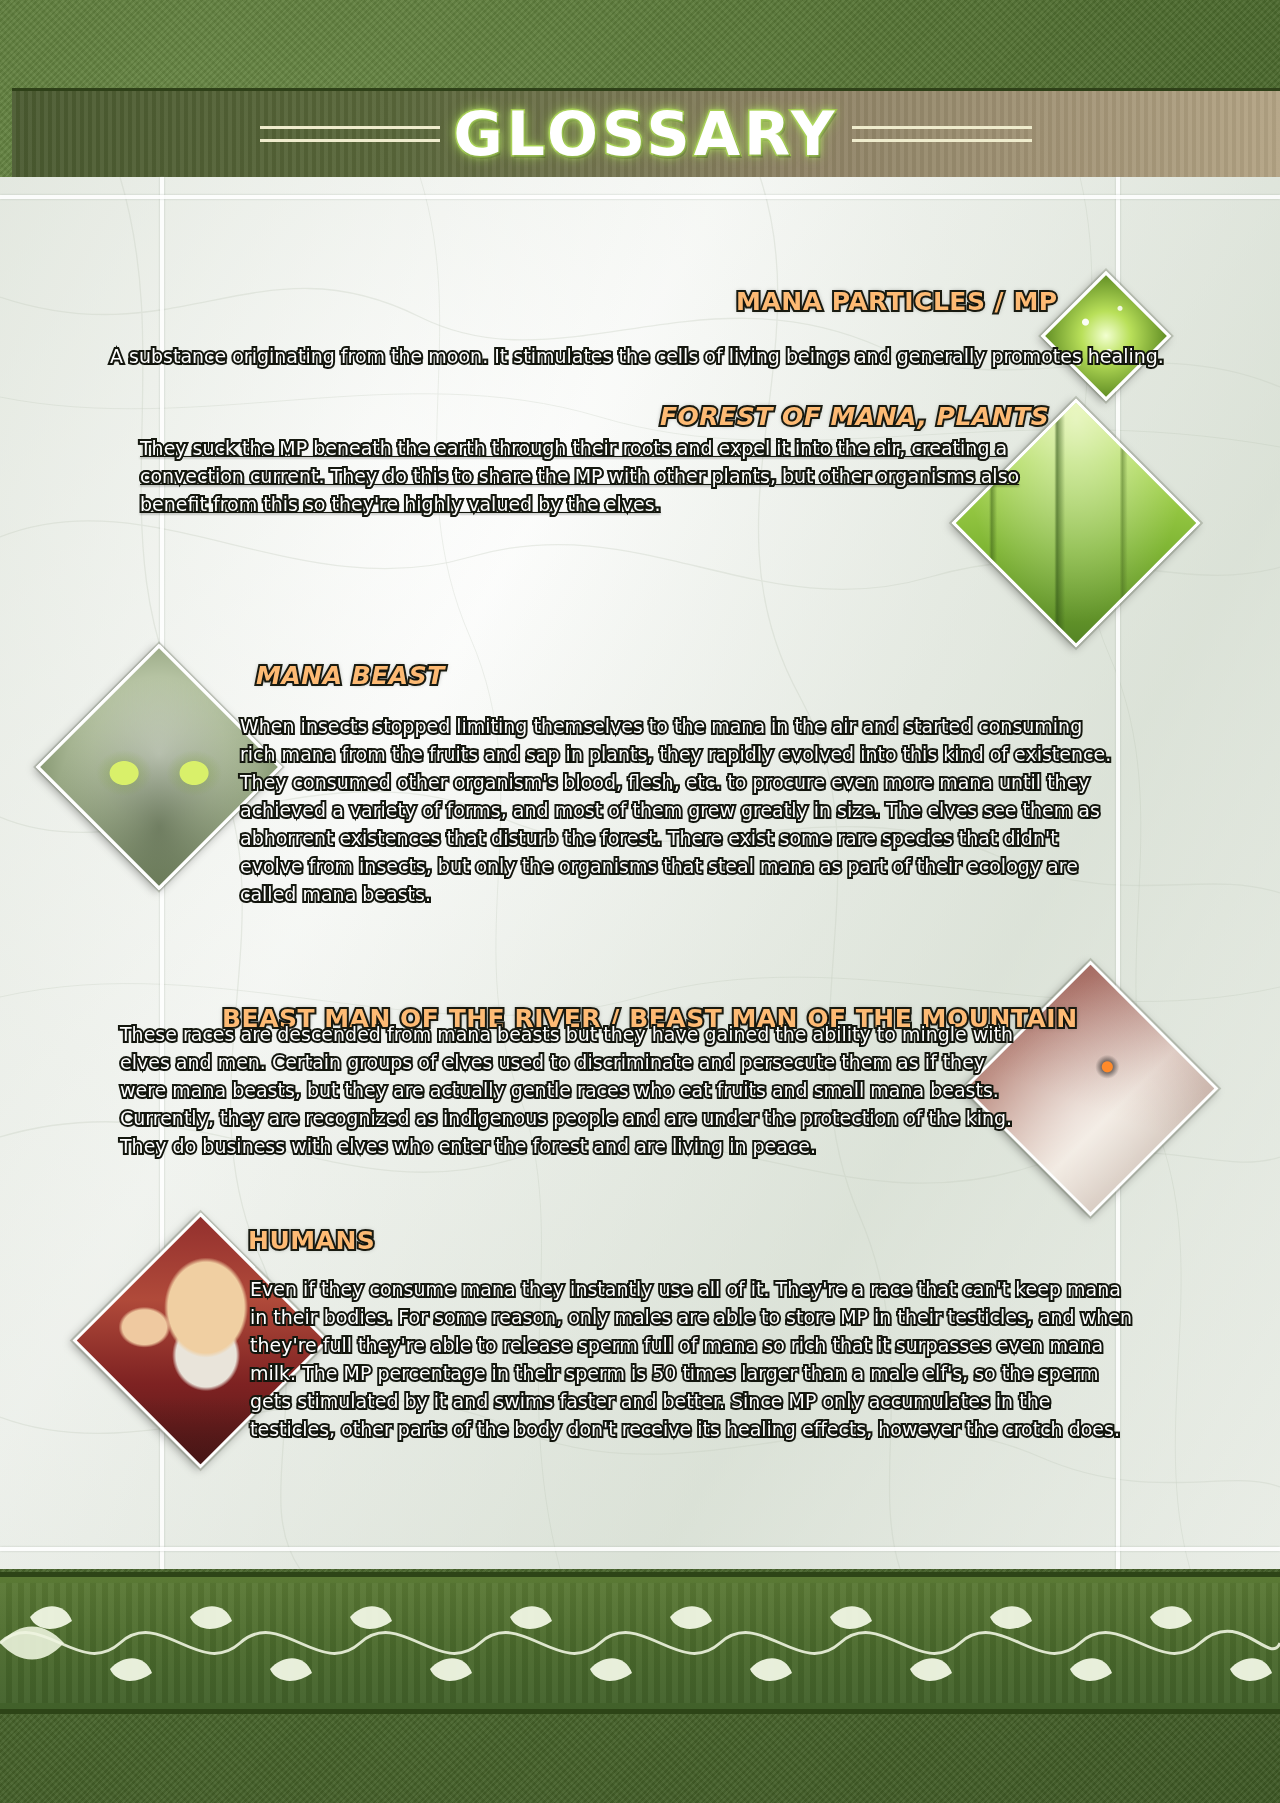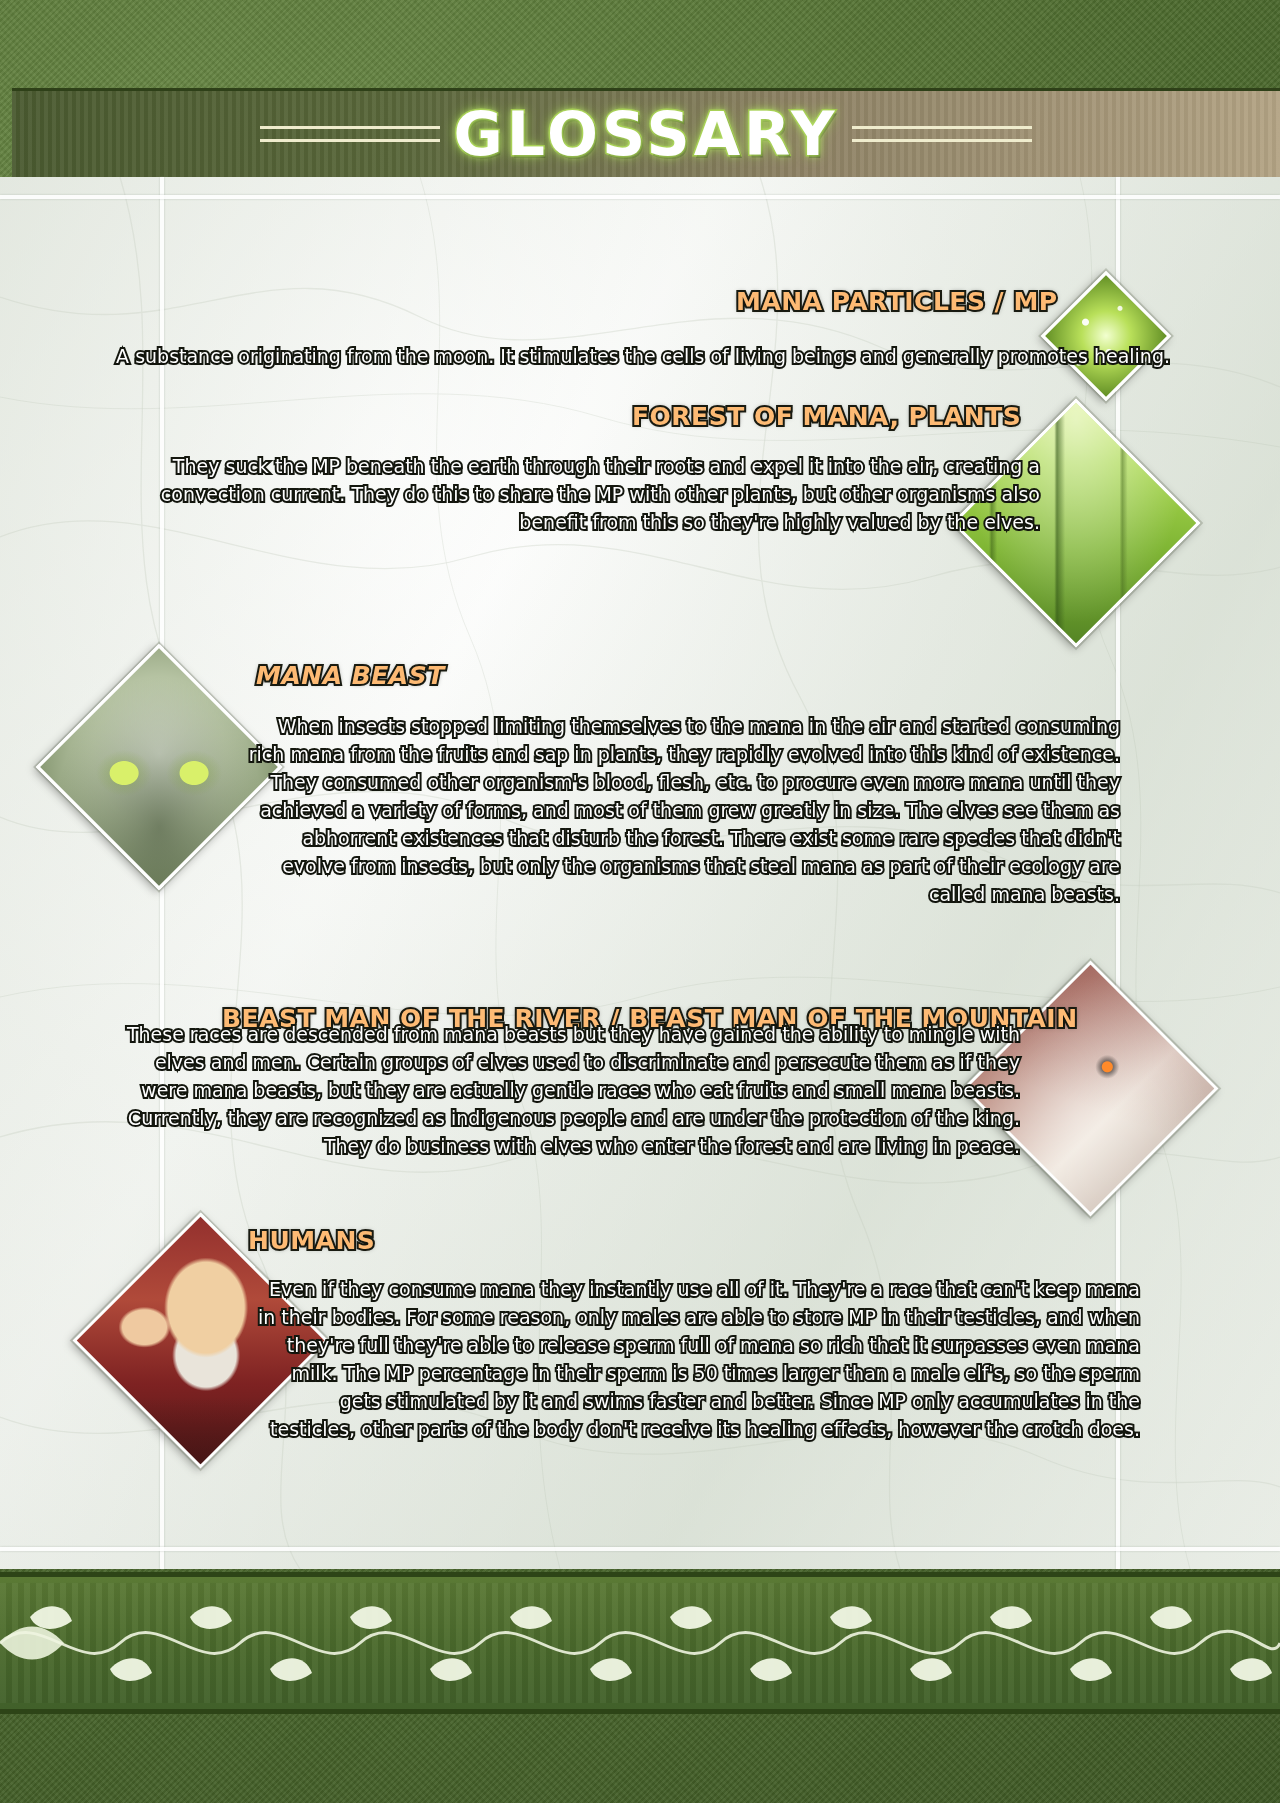--- a/index.html
+++ b/index.html
@@ -138,21 +138,21 @@
     white-space: nowrap;
   }
   .entry-body {
     font-size: 19px;
     line-height: 28px;
     color: #ffffff;
     -webkit-text-stroke: 4px #15180f;
     paint-order: stroke fill;
     text-shadow: 0 1px 2px rgba(0,0,0,0.5);
   }
-  .entry-body.center { text-align: right; }
+  .entry-body.center { text-align: left; }
 
   
   .art {
     position: absolute;
     transform: rotate(45deg);
     overflow: hidden;
     border: 3px solid #ffffff;
     box-shadow: 0 0 0 2px rgba(120,130,110,.35), 0 3px 10px rgba(0,0,0,.35);
   }
   .art > .img {
@@ -281,22 +281,22 @@
         <div class="img img-mp"></div>
       </div>
       <div class="entry-head" style="position:absolute; left:736px; top:17px;">MANA PARTICLES / MP</div>
       <div class="entry-body center" style="position:absolute; left:110px; top:72px; width:1060px;">A substance originating from the moon. It stimulates the cells of living beings and generally promotes healing.</div>
     </div>
 
     <div class="entry" style="left:0; top:400px; width:1280px;">
       <div class="art" style="left:988px; top:35px; width:170px; height:170px;">
         <div class="img img-forest"></div>
       </div>
-      <div class="entry-head" style="position:absolute; left:632px; top:2px;">FOREST OF MANA, PLANTS</div>
-      <div class="entry-body center" style="position:absolute; left:140px; top:52px; width:900px;">They suck the MP beneath the earth through their roots and expel it into the air, creating a convection current. They do this to share the MP  with other plants, but other organisms also benefit from this so they're highly valued by the elves.</div>
+      <div class="entry-head" style="position:absolute; left:660px; top:2px;font-style:italic;">FOREST OF MANA, PLANTS</div>
+      <div class="entry-body center" style="position:absolute; left:140px; top:34px; width:900px;text-decoration:underline;">They suck the MP beneath the earth through their roots and expel it into the air, creating a convection current. They do this to share the MP  with other plants, but other organisms also benefit from this so they're highly valued by the elves.</div>
     </div>
 
     <div class="entry" style="left:0; top:650px; width:1280px;">
       <div class="art" style="left:72px; top:30px; width:168px; height:168px;">
         <div class="img img-beast"></div>
       </div>
       <div class="entry-head" style="position:absolute; left:256px; top:11px;font-style:italic;">MANA BEAST</div>
       <div class="entry-body center" style="position:absolute; left:240px; top:62px; width:880px;">When insects stopped limiting themselves to the mana in the air and started consuming rich mana from the fruits and sap in plants, they rapidly evolved into this kind of existence. They consumed other organism's blood, flesh, etc. to procure even more mana until they achieved a variety of forms, and most of them grew greatly in size. The elves see them as abhorrent existences that disturb the forest. There exist some rare species that didn't evolve from insects, but only the organisms that  steal mana as part of their ecology are called mana beasts.</div>
     </div>
 

